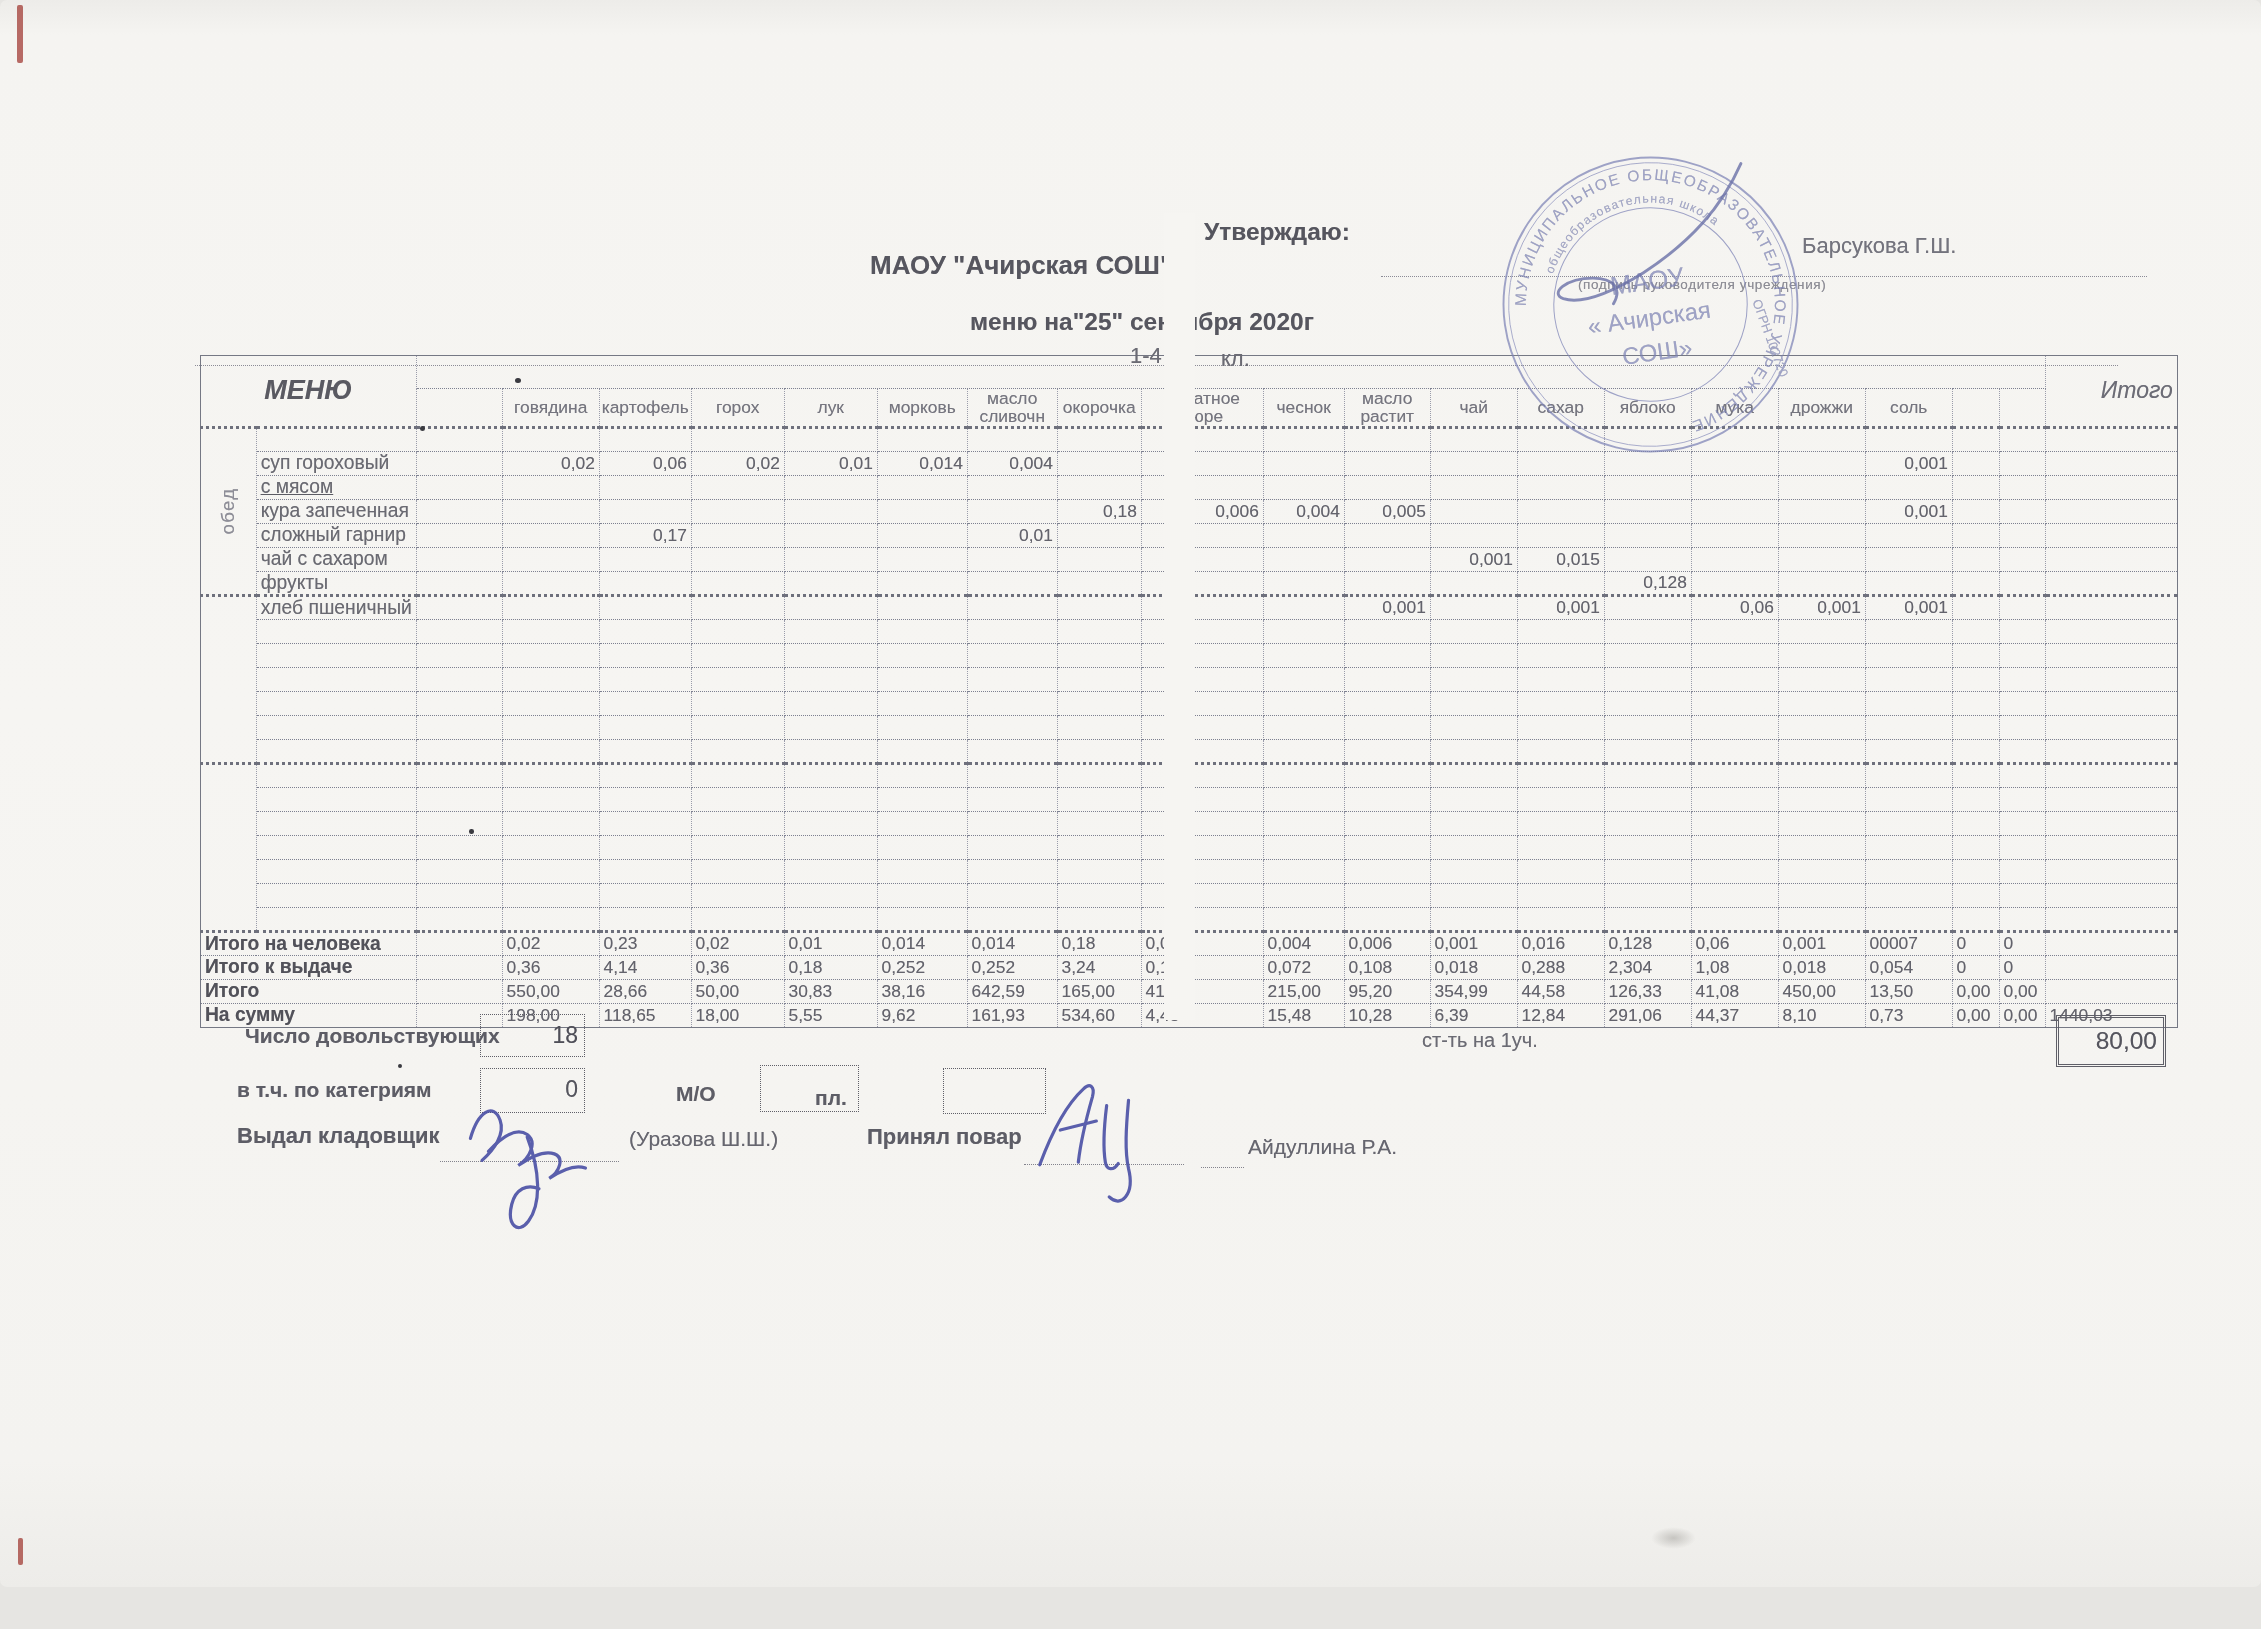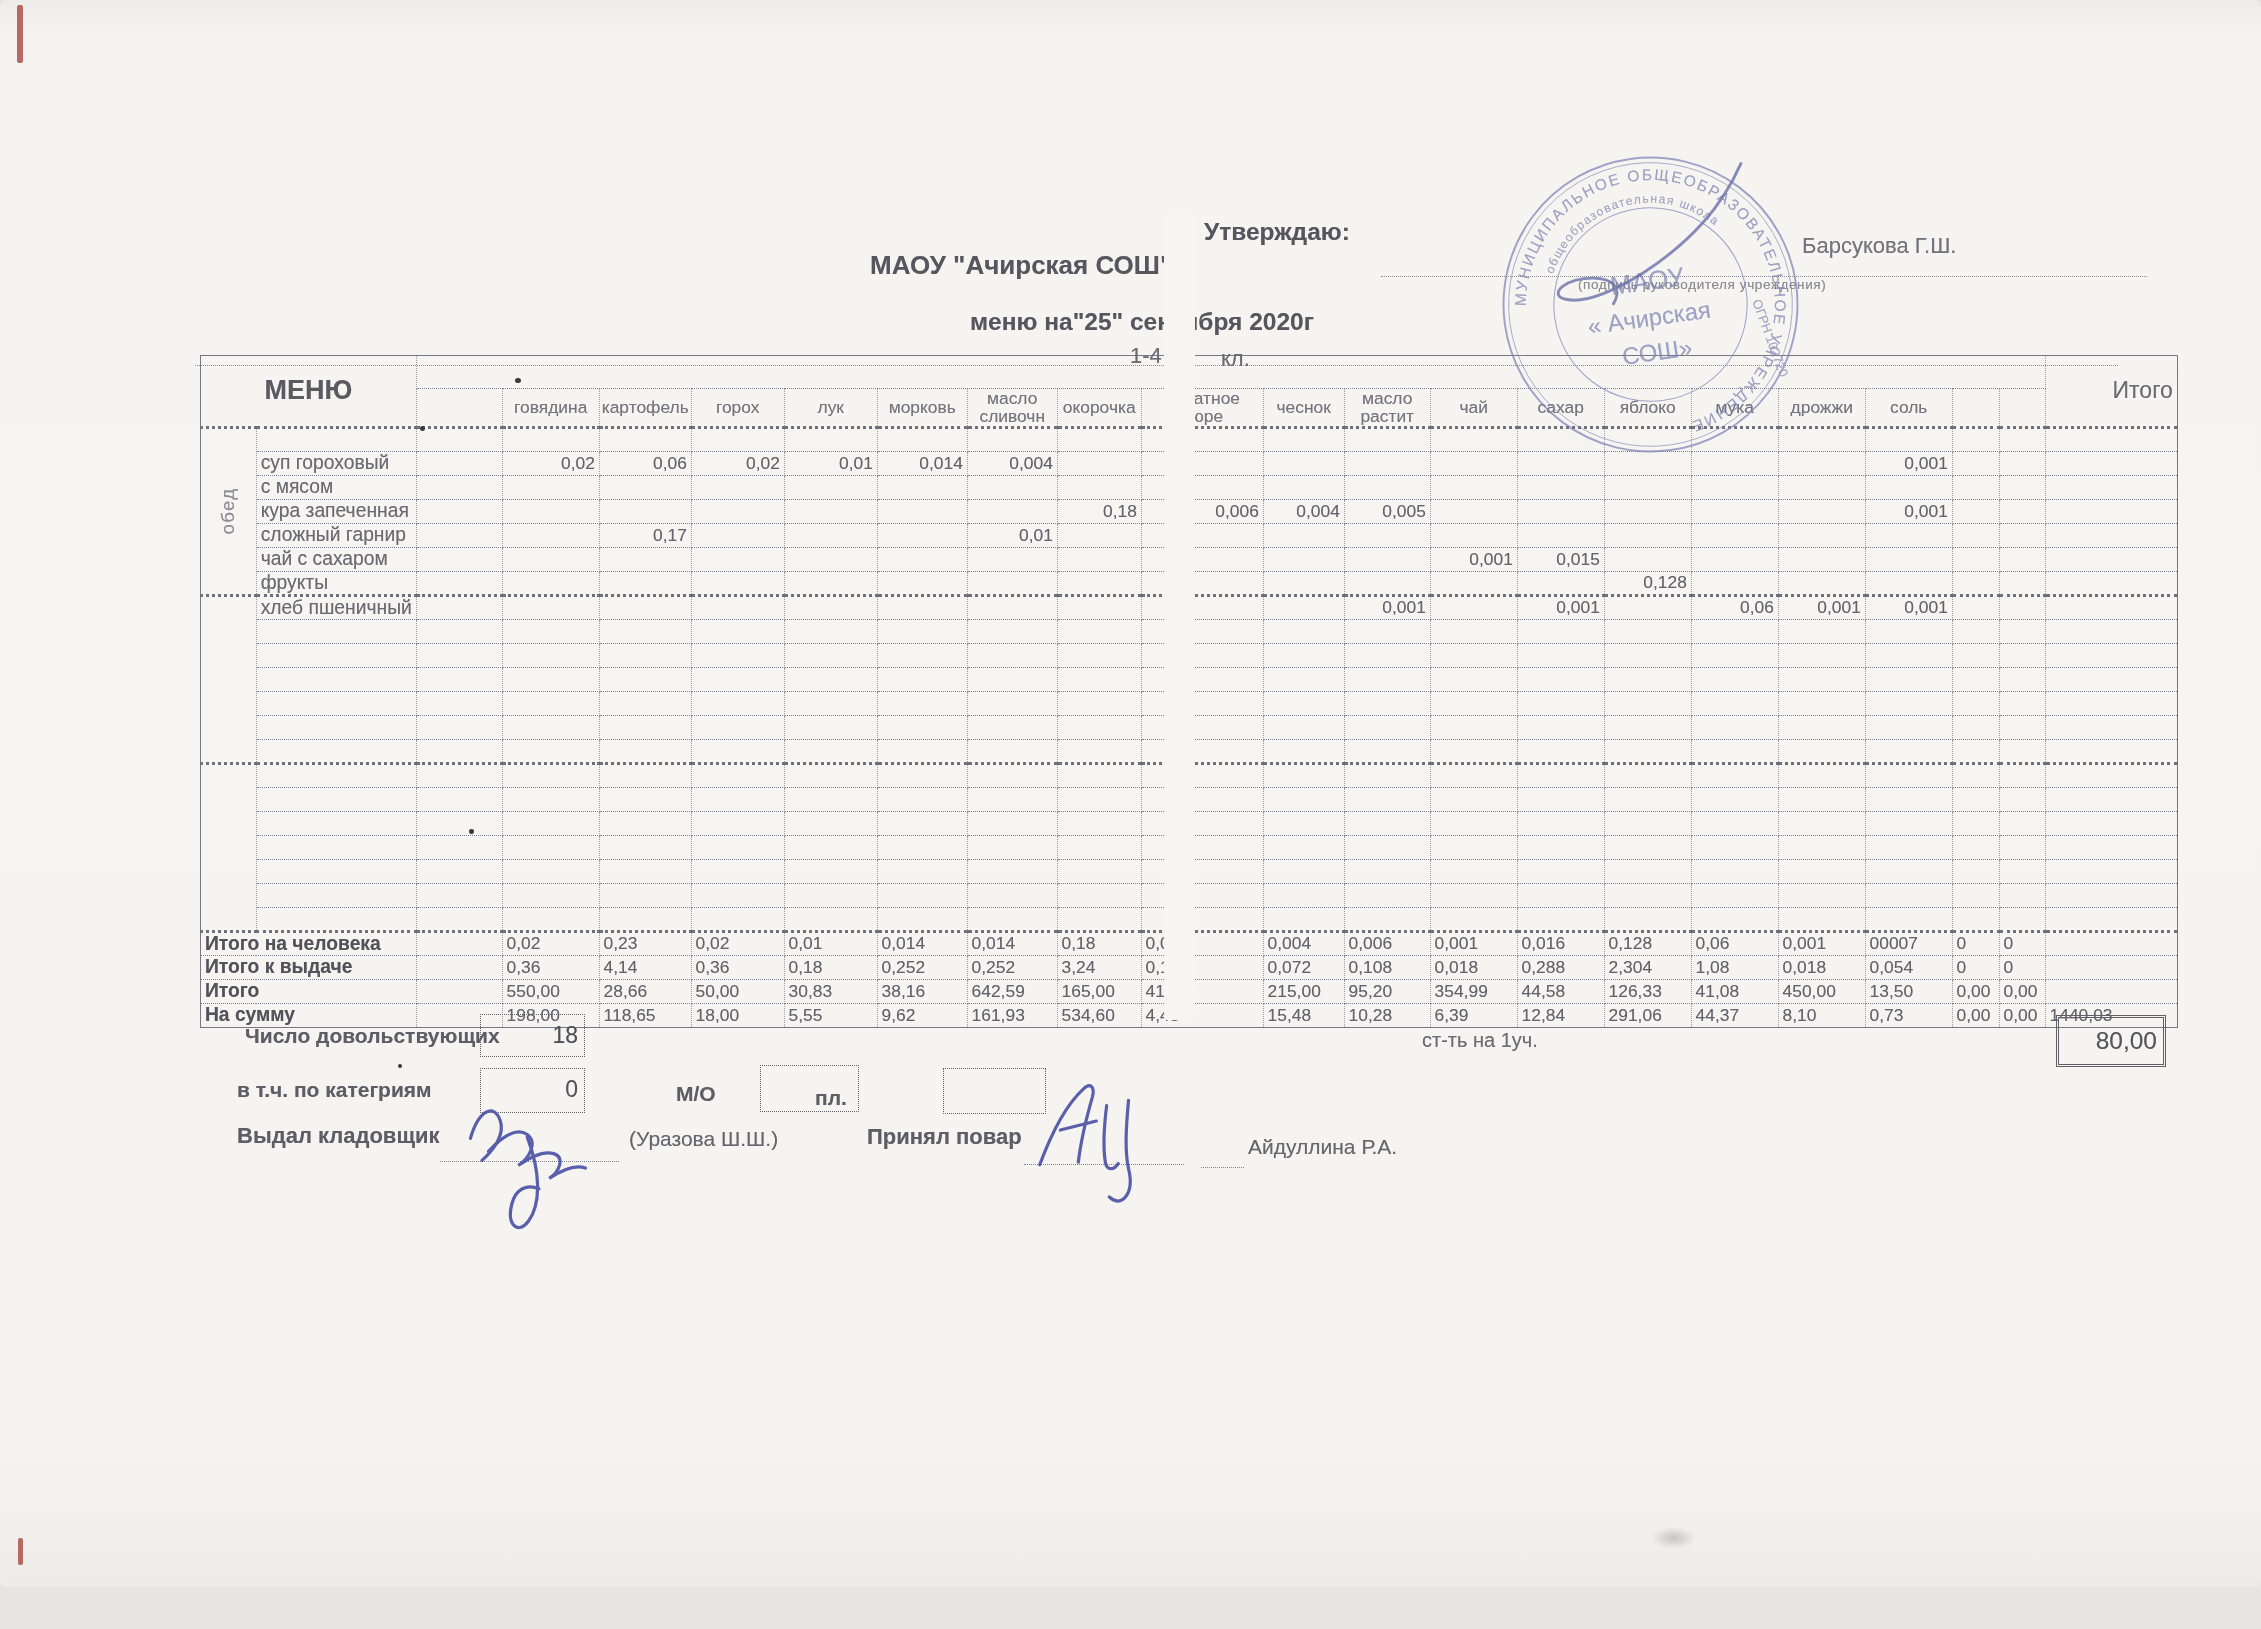--- a/index.html
+++ b/index.html
@@ -111,21 +111,21 @@
           <col style="width: 87px;">
           <col style="width: 87px;">
           <col style="width: 87px;">
           <col style="width: 87px;">
           <col style="width: 87px;">
           <col style="width: 47px;">
           <col style="width: 46px;">
           <col style="width: 132px;">
         </colgroup>
         <thead>
-          <tr style="height: 32px;">
+          <tr style="height: 32px; font-style: italic;">
             <th class="menu-hdr" rowspan="2" colspan="2">МЕНЮ</th>
             <th class="strip" colspan="19"></th>
             <th class="itogo-hdr" rowspan="2">Итого</th>
           </tr>
           <tr style="height: 29px;">
             <th class="colname"></th>
             <th class="colname">говядина</th>
             <th class="colname">картофель</th>
             <th class="colname">горох</th>
             <th class="colname">лук</th>
@@ -186,21 +186,21 @@
             <td class="val"></td>
             <td class="val"></td>
             <td class="val"></td>
             <td class="val"></td>
             <td class="val"></td>
             <td class="val">0,001</td>
             <td class="val"></td>
             <td class="val"></td>
             <td class="val"></td>
           </tr>
-          <tr style="height: 24px;">
+          <tr style="height: 24px; text-decoration: underline;">
             <td class="name-cell">с мясом</td>
             <td></td>
             <td class="val"></td>
             <td class="val"></td>
             <td class="val"></td>
             <td class="val"></td>
             <td class="val"></td>
             <td class="val"></td>
             <td class="val"></td>
             <td class="val"></td>

